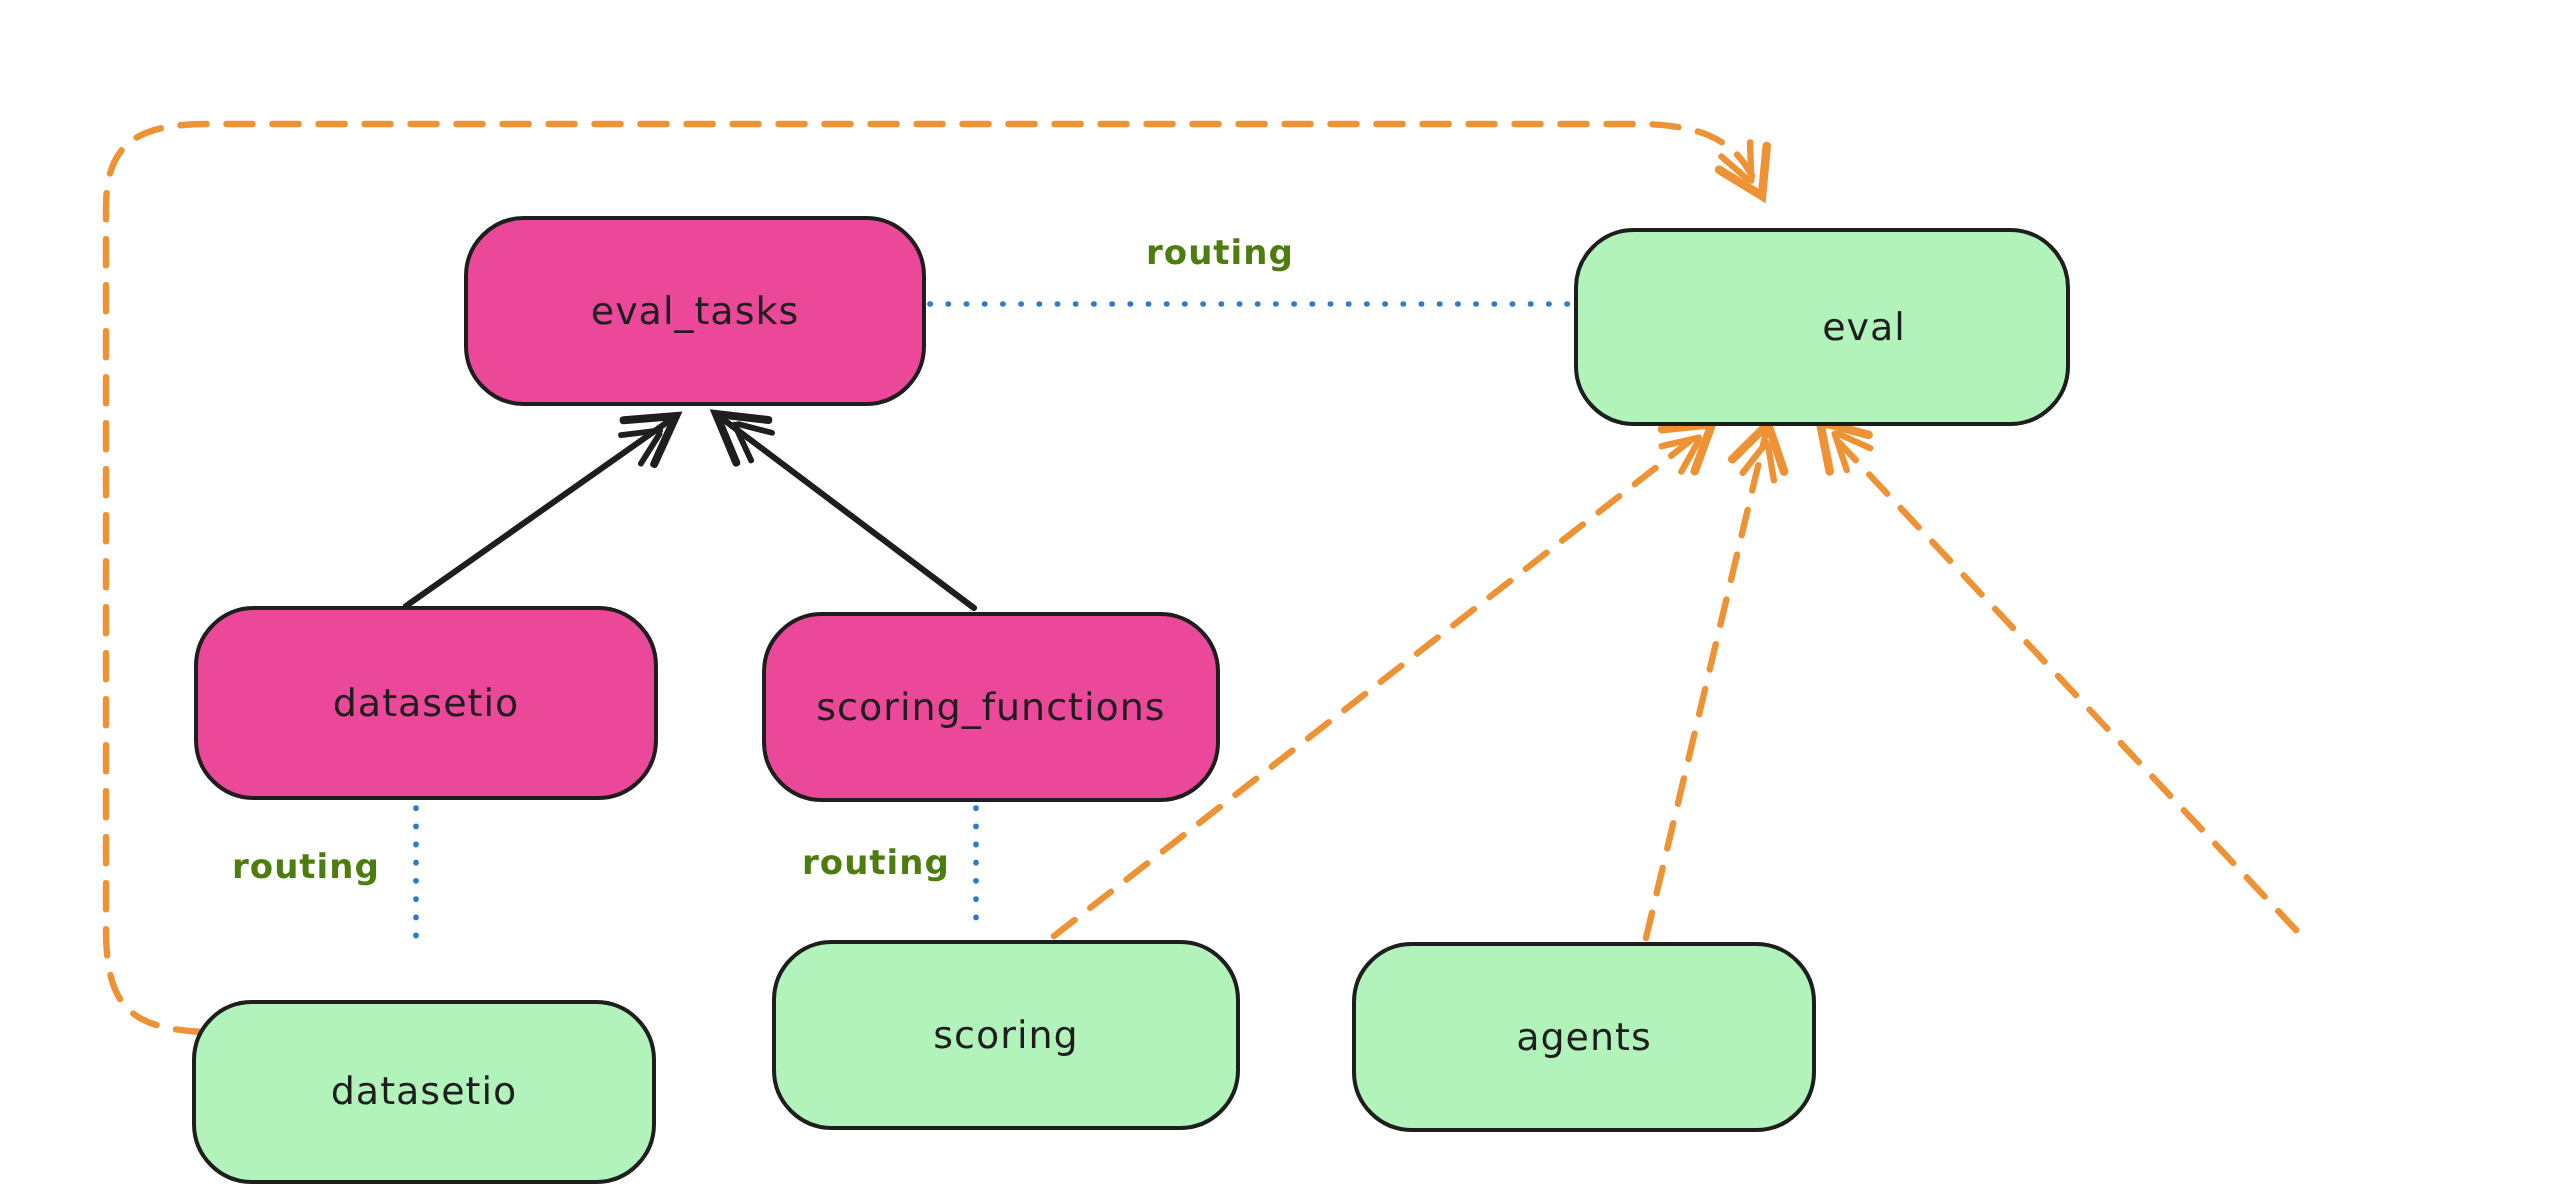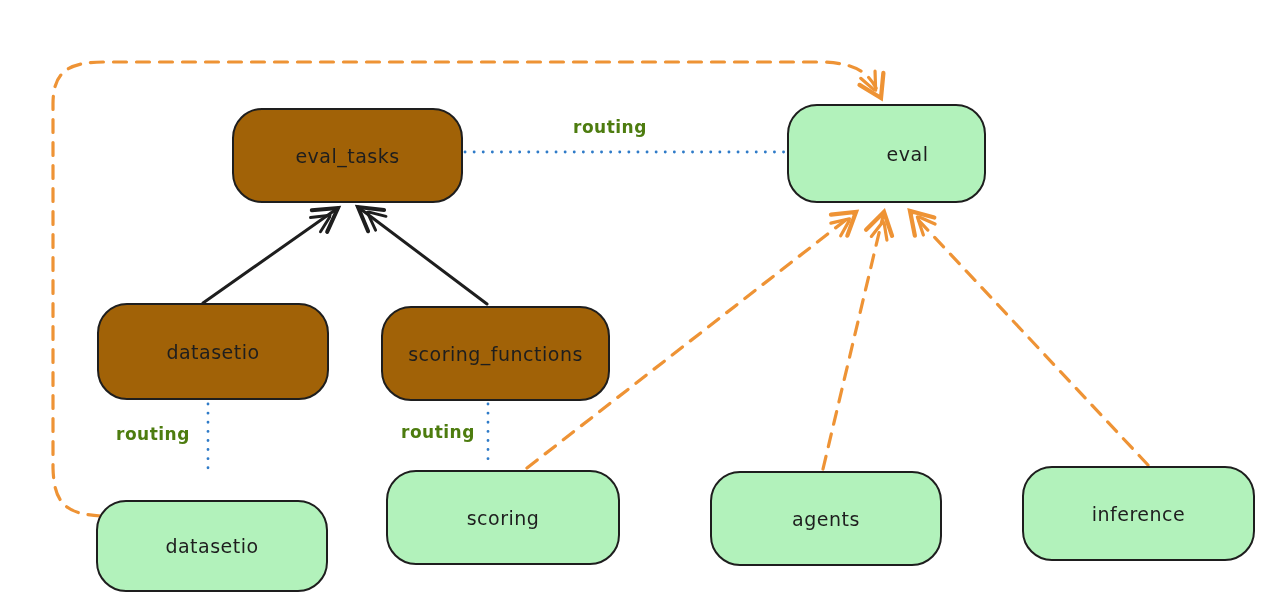--- a/index.html
+++ b/index.html
@@ -26,30 +26,30 @@
     box-sizing: border-box;
     border: 2.6px solid #1e1e1e;
     border-radius: 30px;
     display: flex;
     align-items: center;
     justify-content: center;
     font-size: 19px;
     letter-spacing: 0.5px;
     color: #1e1e1e;
   }
-  .node-blue  { background: #a16207; }
+  .node-blue  { background: #ec4899; }
   .node-green { background: #b2f2bb; }
 
   #n-eval_tasks        { left: 232px; top: 108px; width: 231px; height: 95px; }
-  #n-eval              { left: 787px; top: 104px; width: 199px; height: 99px; padding-left: 42px; }
+  #n-eval              { left: 787px; top: 114px; width: 248px; height: 99px; padding-left: 42px; }
   #n-datasets          { left:  97px; top: 303px; width: 232px; height: 97px; }
   #n-scoring_functions { left: 381px; top: 306px; width: 229px; height: 95px; }
   #n-datasetio         { left:  96px; top: 500px; width: 232px; height: 92px; }
   #n-scoring           { left: 386px; top: 470px; width: 234px; height: 95px; }
-  #n-agents            { left: 710px; top: 471px; width: 232px; height: 95px; text-align: right; }
+  #n-agents            { left: 676px; top: 471px; width: 232px; height: 95px; text-align: right; }
   #n-inference         { left: 1022px; top: 466px; width: 233px; height: 95px; }
 
   .routing-label {
     position: absolute;
     color: #4d7c0f;
     font-size: 17px;
     font-weight: bold;
     letter-spacing: 0.5px;
   }
   #r-top  { left: 573px; top: 117px; }
@@ -100,21 +100,18 @@
   </div>
   <div class="node node-green" id="n-datasetio">
     <span>datasetio</span>
   </div>
   <div class="node node-green" id="n-scoring">
     <span>scoring</span>
   </div>
   <div class="node node-green" id="n-agents">
     <span>agents</span>
   </div>
-  <div class="node node-green" id="n-inference">
-    <span>inference</span>
-  </div>
 
   <span class="routing-label" id="r-top">routing</span>
   <span class="routing-label" id="r-left">routing</span>
   <span class="routing-label" id="r-mid">routing</span>
 
 </div>
 
 </body></html>

